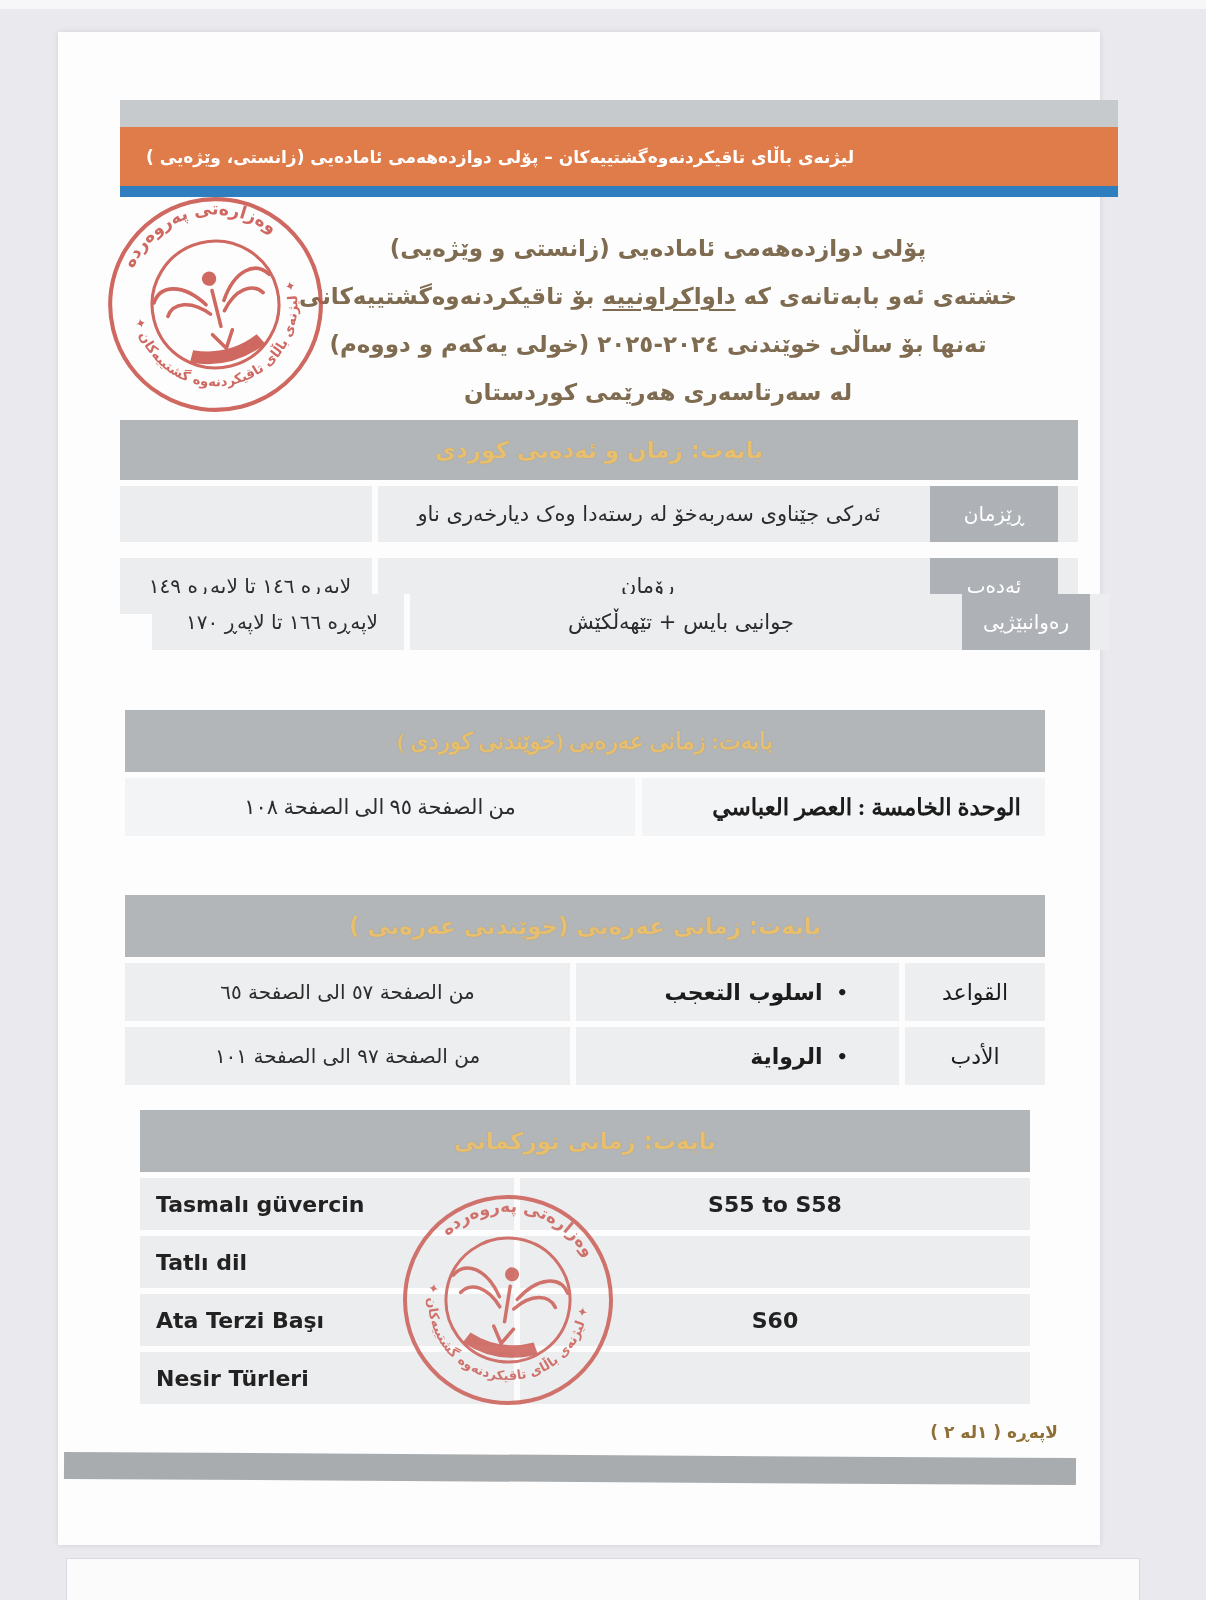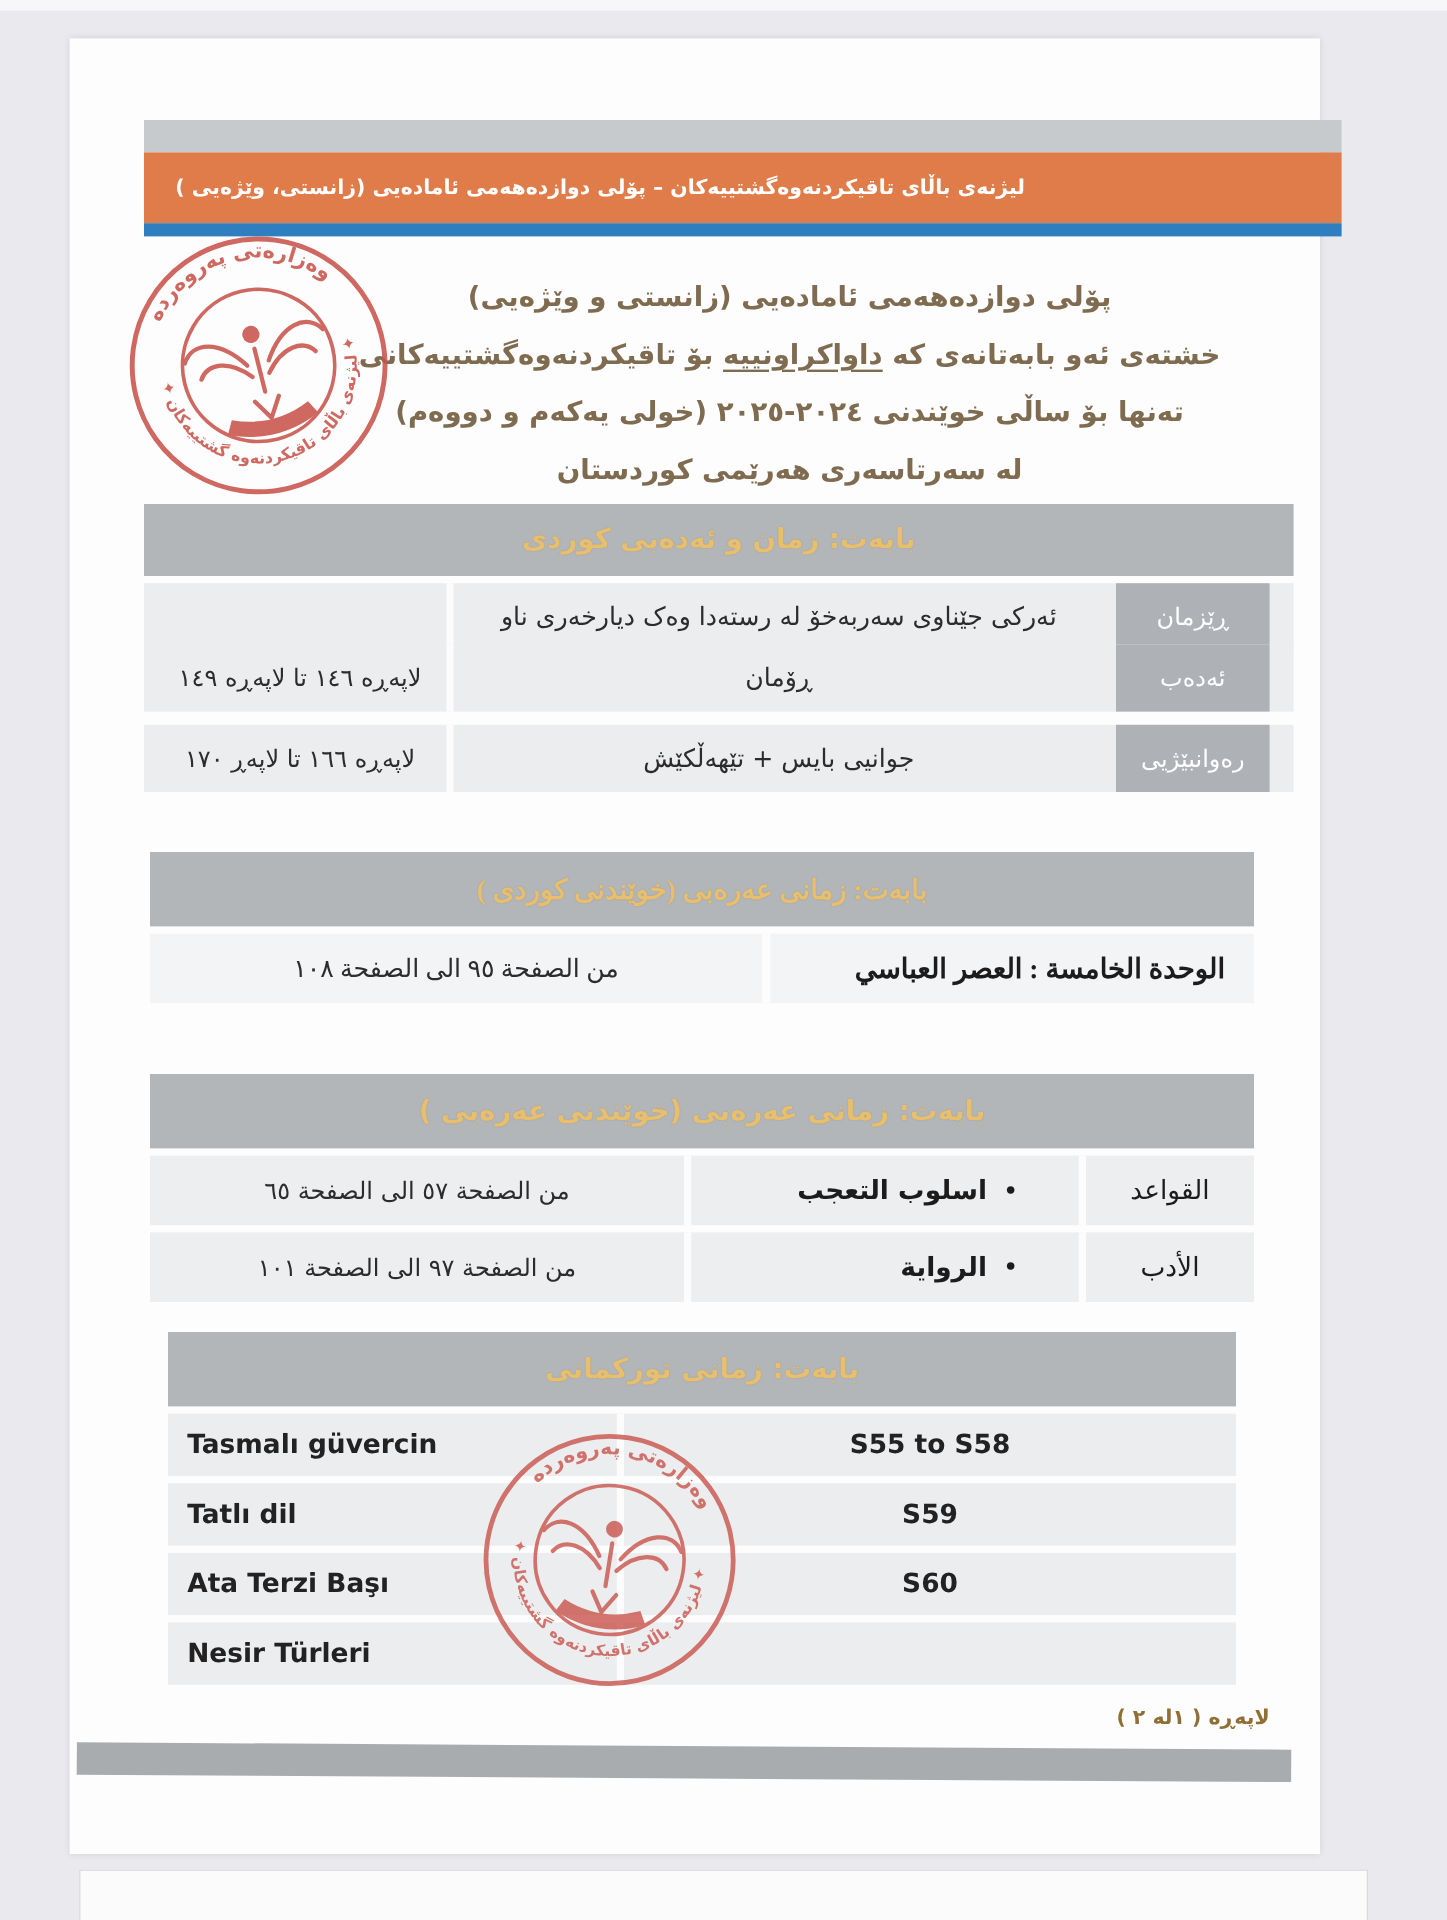--- a/index.html
+++ b/index.html
@@ -113,27 +113,27 @@
     <div class="h-line">لە سەرتاسەری هەرێمی کوردستان</div>
   </div>
 
   <div class="tbl t1">
     <div class="tbl-hdr">بابەت: زمان و ئەدەبی کوردی</div>
     <div class="row" style="top:66px;">
       <div class="cell t1-topic">ئەرکی جێناوی سەربەخۆ لە رستەدا وەک دیارخەری ناو</div>
       <div class="cell t1-label">ڕێزمان</div>
       <div class="vgap" style="left:252px;width:6px;"></div>
     </div>
-    <div class="row" style="top:117px;">
+    <div class="row" style="top:138px;">
       <div class="cell t1-pages">لاپەڕە ١٤٦ تا لاپەڕە ١٤٩</div>
       <div class="cell t1-topic">ڕۆمان</div>
       <div class="cell t1-label">ئەدەب</div>
       <div class="vgap" style="left:252px;width:6px;"></div>
     </div>
-    <div class="row" style="top:184px;">
+    <div class="row" style="top:174px;margin-left:32px;">
       <div class="cell t1-pages">لاپەڕە ١٦٦ تا لاپەڕ ١٧٠</div>
       <div class="cell t1-topic">جوانیی بایس + تێهەڵکێش</div>
       <div class="cell t1-label">رەوانبێژیی</div>
       <div class="vgap" style="left:252px;width:6px;"></div>
     </div>
   </div>
 
   <div class="tbl t2">
     <div class="tbl-hdr">بابەت: زمانی عەرەبی (خوێندنی کوردی )</div>
     <div class="row" style="top:68px;">
@@ -169,21 +169,20 @@
 
   <div class="tbl t4">
     <div class="tbl-hdr">بابەت: زمانی تورکمانی</div>
     <div class="row" style="top:68px;">
       <div class="cell t4-title">Tasmalı güvercin</div>
       <div class="cell t4-pages">S55 to S58</div>
       <div class="vgap" style="left:374px;width:6px;"></div>
     </div>
     <div class="row" style="top:126px;">
       <div class="cell t4-title">Tatlı dil</div>
-      <div class="cell t4-pages">S59</div>
       <div class="vgap" style="left:374px;width:6px;"></div>
     </div>
     <div class="row" style="top:184px;">
       <div class="cell t4-title">Ata Terzi Başı</div>
       <div class="cell t4-pages">S60</div>
       <div class="vgap" style="left:374px;width:6px;"></div>
     </div>
     <div class="row" style="top:242px;">
       <div class="cell t4-title">Nesir Türleri</div>
       <div class="vgap" style="left:374px;width:6px;"></div>

